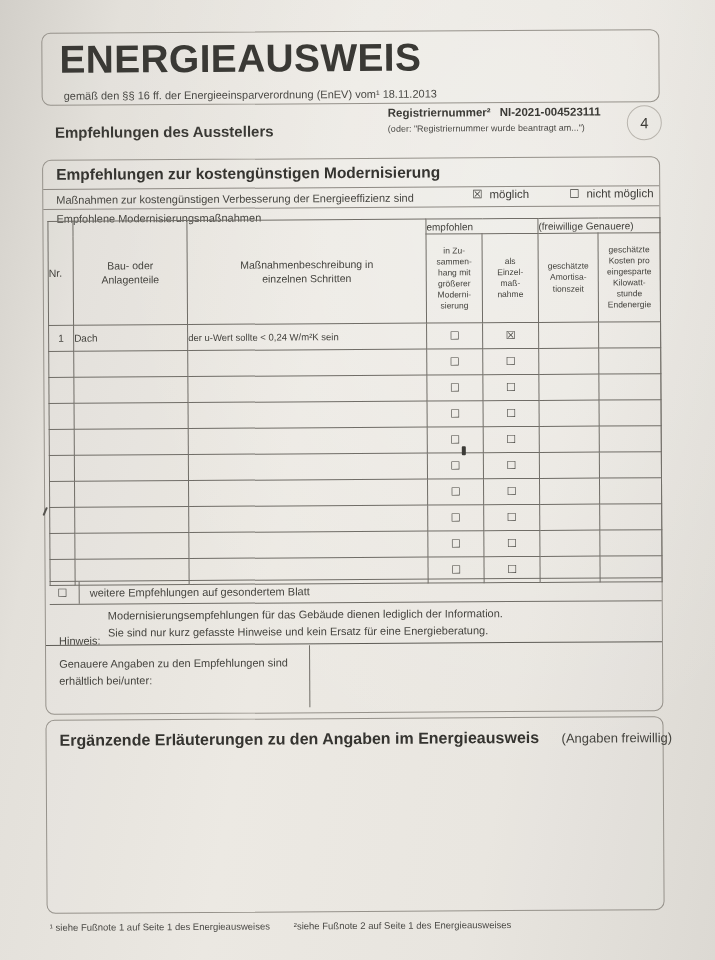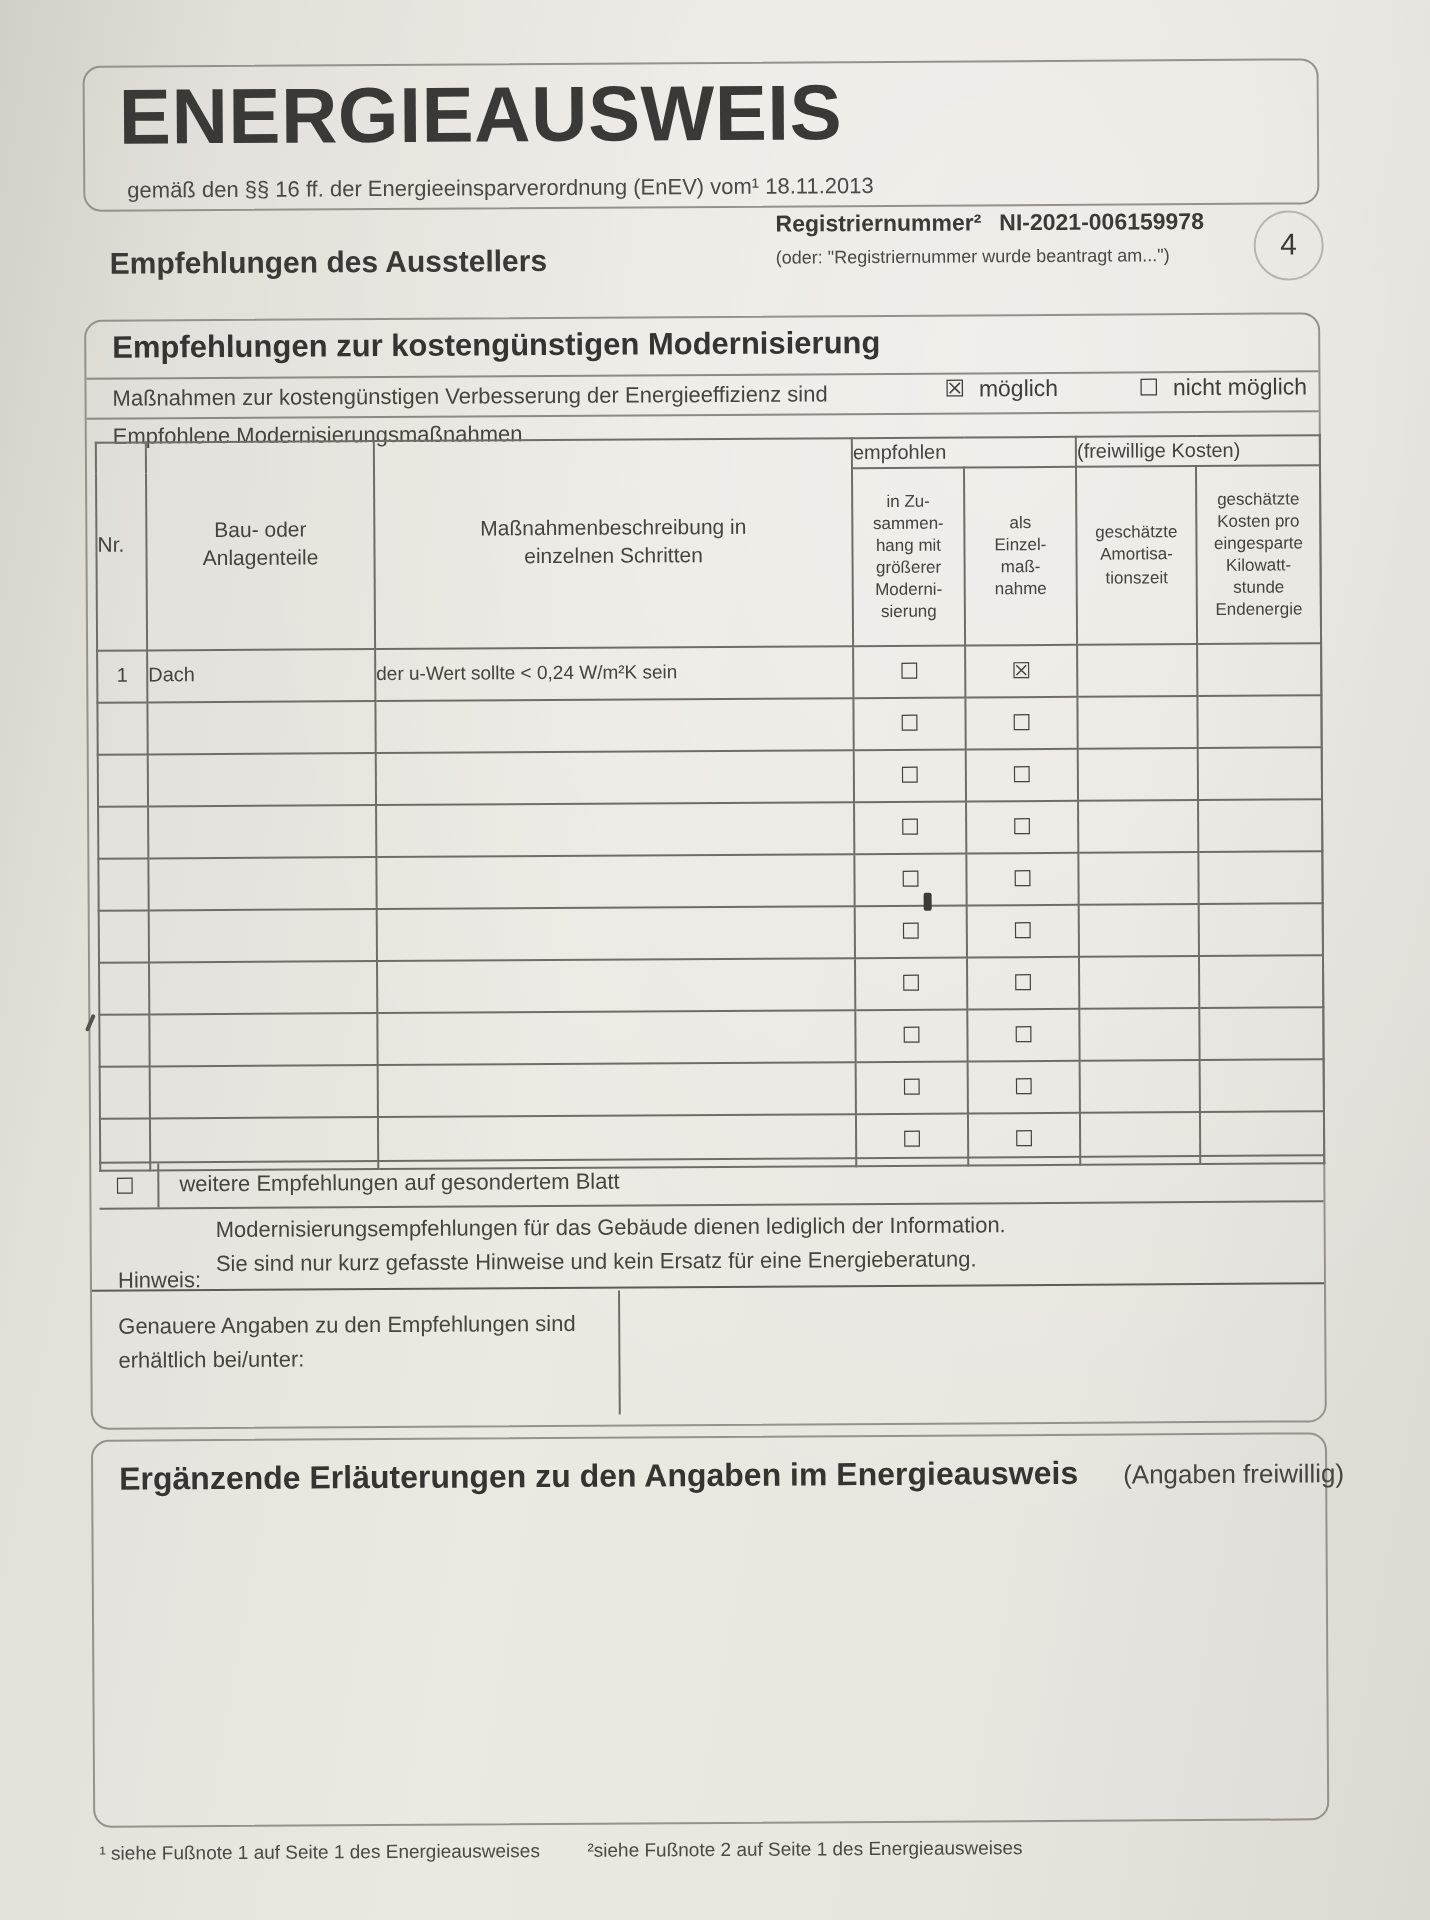--- a/index.html
+++ b/index.html
@@ -83,21 +83,21 @@
 
     <div class="box box1">
       <div class="title-row">
         <span class="main-title">ENERGIEAUSWEIS</span>
       </div>
       <div class="subtitle">gemäß den §§ 16 ff. der Energieeinsparverordnung (EnEV) vom¹ 18.11.2013</div>
     </div>
 
     <div class="issuer-label">Empfehlungen des Ausstellers</div>
     <div class="registry">
-      <span>Registriernummer²</span><span class="val">NI-2021-006159978</span>
+      <span>Registriernummer²</span><span class="val">NI-2021-004523111</span>
     </div>
     <div class="registry-note">(oder: "Registriernummer wurde beantragt am...")</div>
     <div class="page-circle">
       <span>4</span>
     </div>
 
     <div class="box box2">
       <div class="sec-heading">Empfehlungen zur kostengünstigen Modernisierung</div>
       <div class="rule r1"></div>
 
@@ -125,21 +125,21 @@
             <col style="width:62px">
         </colgroup>
         <thead>
           <tr>
             <th class="h-main h-nr" rowspan="2">Nr.</th>
             <th class="h-main" rowspan="2" style="white-space:pre-line">Bau- oder
 Anlagenteile</th>
             <th class="h-main" rowspan="2" style="white-space:pre-line">Maßnahmenbeschreibung in
 einzelnen Schritten</th>
             <th class="h-group" colspan="2">empfohlen</th>
-            <th class="h-group" colspan="2">(freiwillige Kosten)</th>
+            <th class="h-group" colspan="2">(freiwillige Genauere)</th>
           </tr>
           <tr>
             <th class="h-sub">in Zu-
 sammen-
 hang mit
 größerer
 Moderni-
 sierung</th>
             <th class="h-sub">als
 Einzel-

